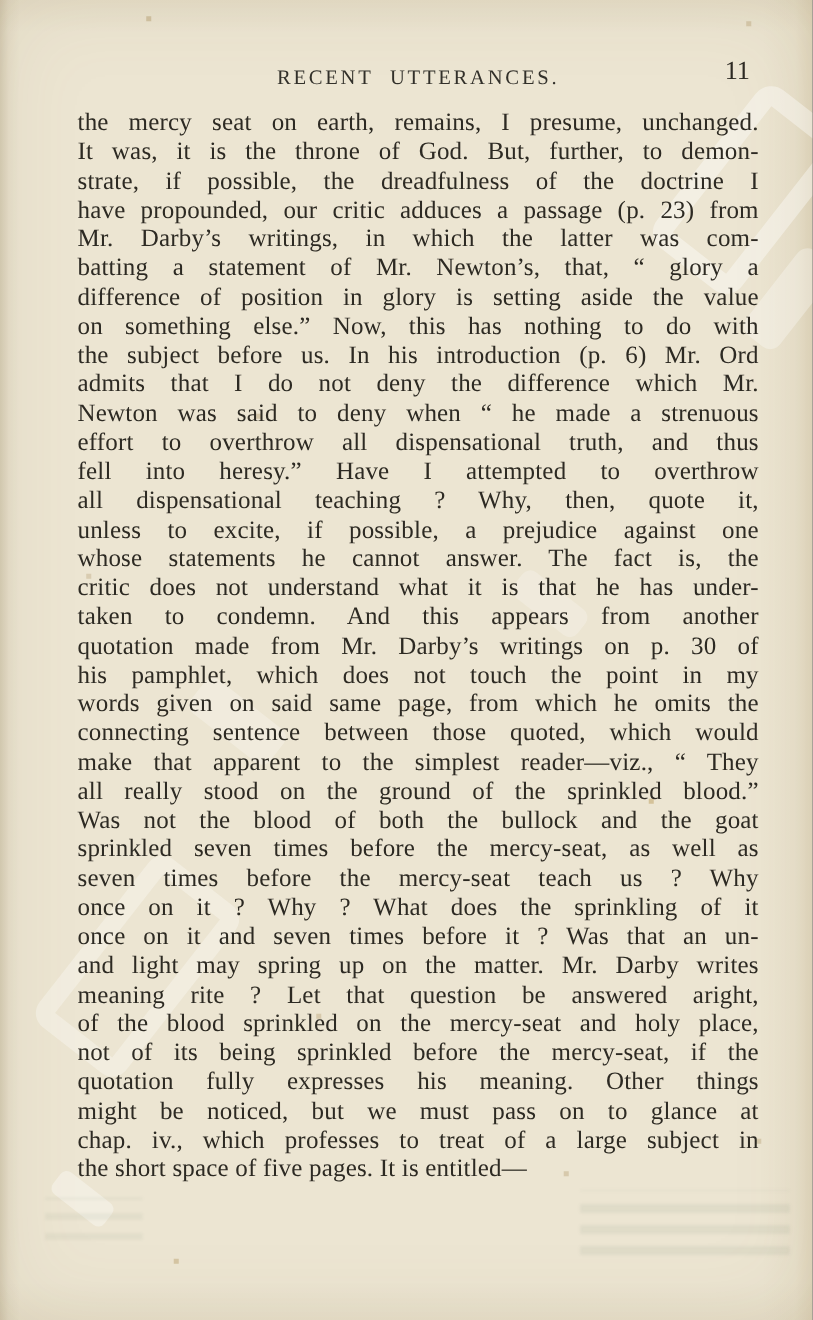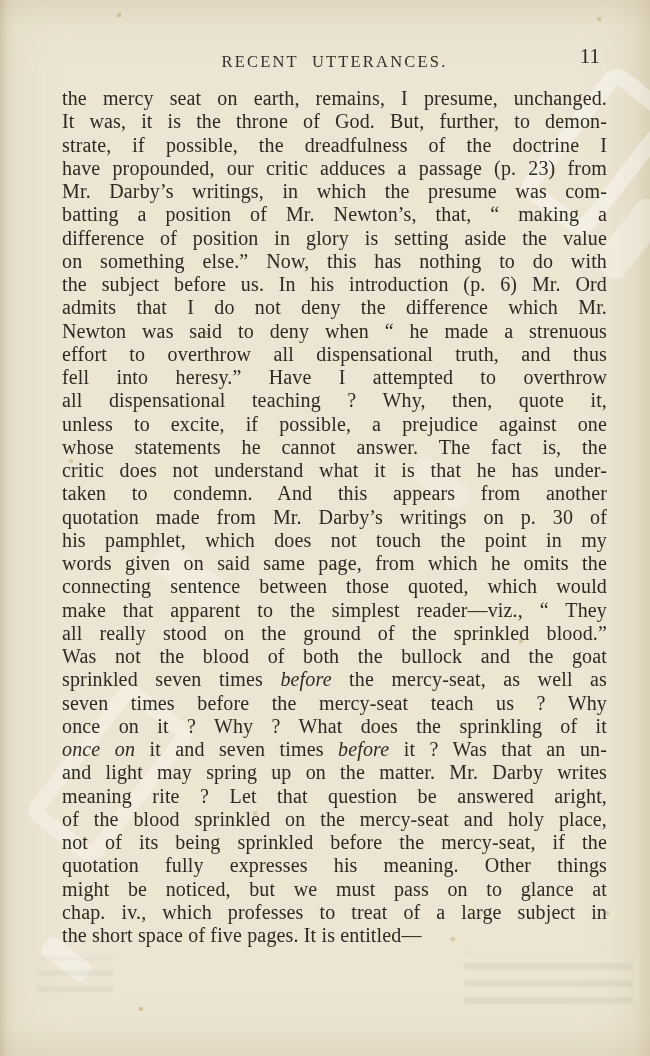--- a/index.html
+++ b/index.html
@@ -56,21 +56,20 @@
     text-align-last: justify;
     white-space: normal;
     height: 23.25px;
     overflow: visible;
   }
   .text-line.no-justify {
     text-align: right;
     text-align-last: left;
   }
   .text-line .italic {
-    font-style: italic;
   }
   
   .wm {
     position: absolute;
     pointer-events: none;
   }
   .wm1 { left: 556px; top: 72px; width: 54px; height: 128px;
          border: 16px solid rgba(255,255,255,0.38); border-radius: 16px;
          transform: rotate(38deg); }
   .wm2 { left: 614px; top: 196px; width: 34px; height: 86px;
@@ -145,22 +144,22 @@
 
   <div class="running-title">RECENT UTTERANCES.</div>
 
   <div class="page-number">11</div>
 
   <div class="body-text">
       <div class="text-line"><span>the mercy seat on earth, remains, I presume, unchanged.</span></div>
       <div class="text-line"><span>It was, it is the throne of God.  But, further, to demon-</span></div>
       <div class="text-line"><span>strate, if possible, the dreadfulness of the doctrine I</span></div>
       <div class="text-line"><span>have propounded, our critic adduces a passage (p. 23) from</span></div>
-      <div class="text-line"><span>Mr. Darby’s writings, in which the presume was com-</span></div>
-      <div class="text-line"><span>batting a position of Mr. Newton’s, that, “ making a</span></div>
+      <div class="text-line"><span>Mr. Darby’s writings, in which the latter was com-</span></div>
+      <div class="text-line"><span>batting a statement of Mr. Newton’s, that, “ glory a</span></div>
       <div class="text-line"><span>difference of position in glory is setting aside the value</span></div>
       <div class="text-line"><span>on something else.”  Now, this has nothing to do with</span></div>
       <div class="text-line"><span>the subject before us. In his introduction (p. 6) Mr. Ord</span></div>
       <div class="text-line"><span>admits that I do not deny the difference which Mr.</span></div>
       <div class="text-line"><span>Newton was said to deny when “ he made a strenuous</span></div>
       <div class="text-line"><span>effort to overthrow all dispensational truth, and thus</span></div>
       <div class="text-line"><span>fell into heresy.”  Have I attempted to overthrow</span></div>
       <div class="text-line"><span>all dispensational teaching ?  Why, then, quote it,</span></div>
       <div class="text-line"><span>unless to excite, if possible, a prejudice against one</span></div>
       <div class="text-line"><span>whose statements he cannot answer.  The fact is, the</span></div>

